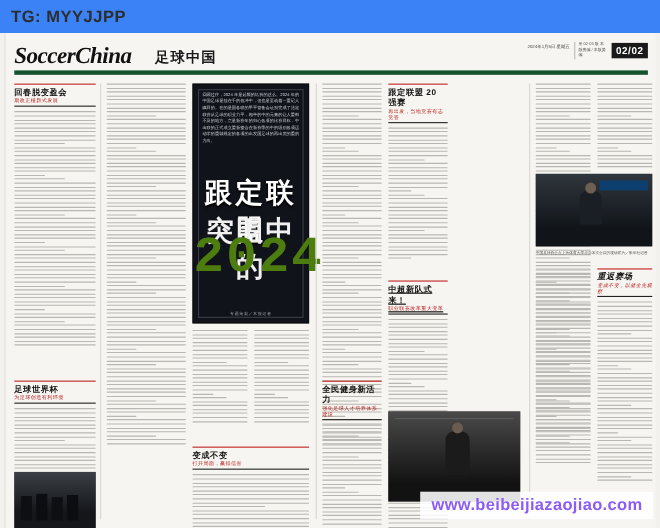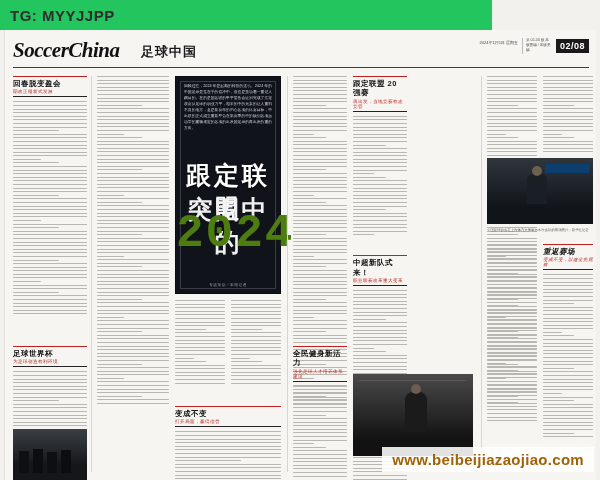--- a/index.html
+++ b/index.html
@@ -10,40 +10,40 @@
     font-family: "Liberation Sans", sans-serif;
     overflow: hidden;
   }
   #page {
     position: relative;
     width: 600px; height: 480px;
     background: #f2f1ed;
   }
   
   .tg-bar {
-    position: absolute; top: 0; left: 0; width: 492px; height: 30px;
-    background: #22c55e;
+    position: absolute; top: 0; left: 0; width: 600px; height: 30px;
+    background: #3b82f6;
     display: flex; align-items: center; text-align: center;
   }
   .tg-text {
     font-size: 15px; font-weight: bold; color: #2d2d2d;
     letter-spacing: 0.5px; padding-left: 10px;
     font-family: "Liberation Sans", sans-serif;
   }
   
   .sheet {
     position: absolute; top: 30px; left: 4px;
     width: 592px; height: 450px;
     background: #f6f5f1;
     border-left: 1px solid #e2e0da;
   }
   
   .masthead {
     position: absolute; top: 8px; left: 8px; width: 576px; height: 30px;
-    border-bottom: 1px solid #14532d;
+    border-bottom: 4px solid #14532d;
   }
   .logo-soccer {
     font-family: "Liberation Serif", serif;
     font-size: 21px; font-weight: bold; font-style: italic;
     color: #111; letter-spacing: -0.5px;
     position: absolute; left: 0; top: 0;
   }
   .logo-cn {
     position: absolute; left: 128px; top: 5px;
     font-size: 13px; font-weight: bold; color: #1a1a1a;
@@ -130,21 +130,21 @@
   .ca-by {
     position: absolute; left: 0; right: 0; bottom: 6px;
     text-align: center; font-size: 3.6px; color: #9aa0aa; letter-spacing: 0.6px;
   }
 
   
   .wm {
     position: absolute; right: 6px; bottom: 8px;
     background: rgba(255,255,255,0.88);
     padding: 4px 10px;
-    font-size: 15px; font-weight: bold; color: #a16207;
+    font-size: 15px; font-weight: bold; color: #8b5cf6;
     letter-spacing: 0.3px;
     font-family: "Liberation Sans", sans-serif;
     text-align: center;
   }
   .rule-v {
     position: absolute; width: 1px; background: #d8d6d0;
   }
 </style>
 </head>
 <body>
@@ -156,21 +156,21 @@
   </div>
 
   <div class="sheet">
 
     <div class="masthead">
       <span class="logo-soccer">SoccerChina</span>
       <span class="logo-cn">足球中国</span>
       <div class="masthead-right">
         <div class="mh-date">2024年1月5日 星期五</div>
         <div class="mh-col">第 02-03 版 本版责编 / 本版美编</div>
-        <div class="mh-page">02/08</div>
+        <div class="mh-page">02/02</div>
       </div>
     </div>
 
     <div class="col" style="left:8px; top:316px; width:74px;">
       <div class="sec-head">
         <div class="t1">足球世界杯</div>
         <div class="t2">为足球创造有利环境</div>
       </div>
       <div class="lines" id="L2">
           <i></i>
@@ -589,21 +589,21 @@
           <i></i>
           <i class="short"></i>
           <i></i>
           <i></i>
           <i></i>
           <i></i>
           <i></i>
           <i></i>
           <i class="vshort"></i>
         </div>
-      <div class="sec-head" style="margin-top:20px;">
+      <div class="sec-head" style="margin-top:20px;text-decoration:underline;">
         <div class="t1">中超新队式来！</div>
         <div class="t2">职业联赛改革重大变革</div>
       </div>
       <div class="lines" id="L10">
           <i></i>
           <i></i>
           <i></i>
           <i></i>
           <i></i>
           <i></i>

